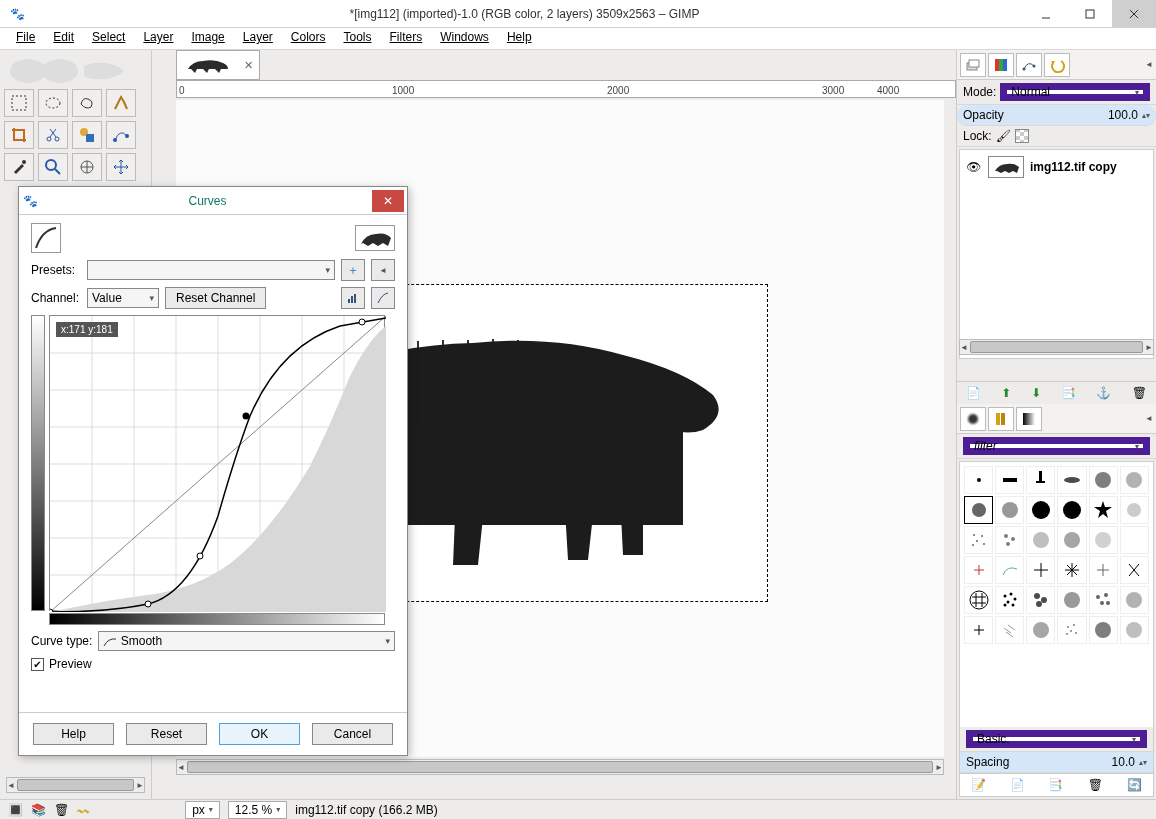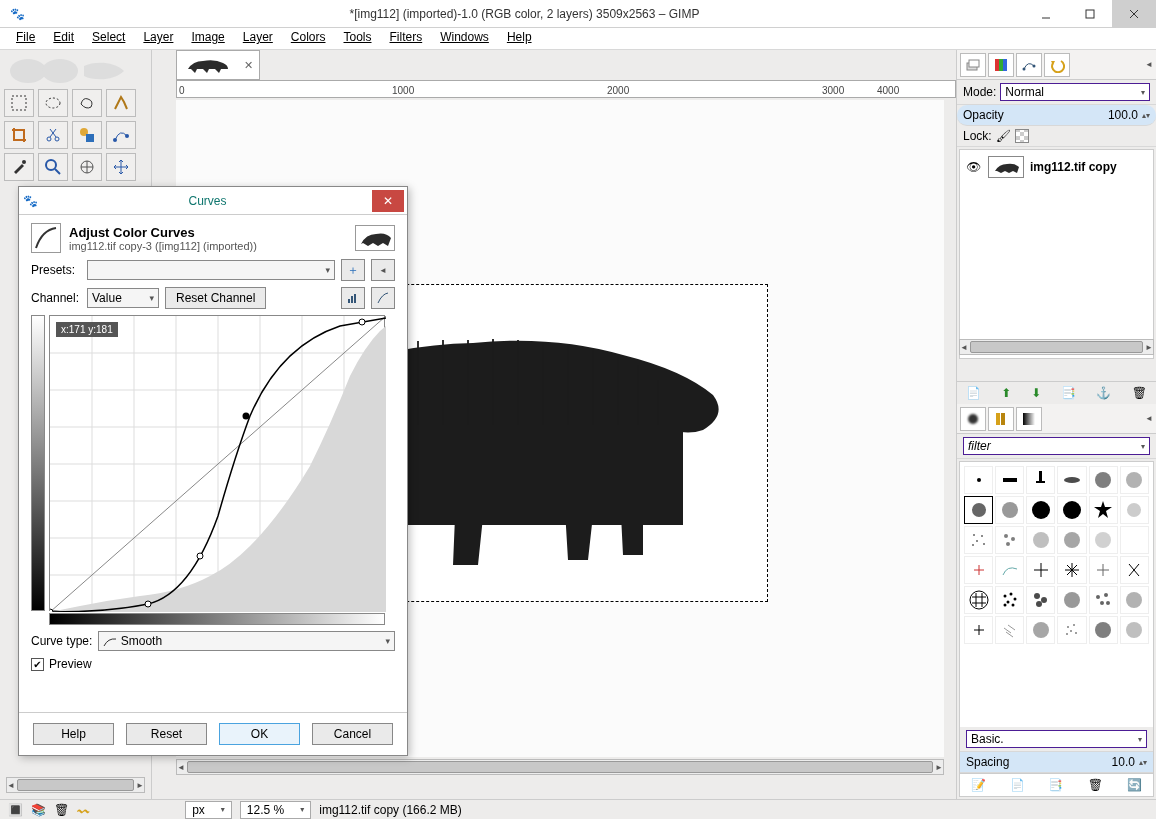--- a/index.html
+++ b/index.html
@@ -31,35 +31,35 @@
 .canvas-wrap { position:absolute; top:50px; left:24px; right:12px; bottom:42px; background:#fbfbfb; overflow:hidden;}
 .selection { position:absolute; border:1px dashed #000; background:#fff; }
 .bear { position:absolute; }
 .tab { position:absolute; top:0; left:24px; width:84px; height:30px; background:#fff; border:1px solid #aaa; display:flex; align-items:center; justify-content:space-around;}
 .tab .x { font-size:11px; color:#666; }
 
 .rightpanel { width:200px; background:#edeceb; border-left:1px solid #ccc; display:flex; flex-direction:column; }
 .panel-tabs { height:30px; display:flex; align-items:center; padding:3px; gap:2px; background:#f3f2f1; border-bottom:1px solid #ccc;}
 .ptab { width:26px; height:24px; border:1px solid #bbb; background:#fff; display:flex; align-items:center; justify-content:center;}
 .panel-row { display:flex; align-items:center; padding:3px 6px; border-bottom:1px solid #d8d8d8; background:#edeceb; gap:4px;}
-.panel-row .combo { flex:1; height:18px; border:1px solid #4c1d95; background:#fff; display:flex; align-items:center; justify-content:space-between; padding:0 4px;}
+.panel-row .combo { flex:1; height:18px; border:7px solid #4c1d95; background:#fff; display:flex; align-items:center; justify-content:space-between; padding:0 4px;}
 .layers { flex:0 0 auto; background:#fff; border:1px solid #ccc; margin:2px; height:210px; padding:4px;}
 .layer-item { display:flex; align-items:center; gap:6px; padding:2px;}
 .layer-thumb { width:36px; height:22px; border:1px solid #888; background:#fff; display:flex; align-items:center; justify-content:center;}
 .eye { width:16px; }
 .brush-panel { flex:1; background:#fff; border:1px solid #ccc; margin:2px; display:flex; flex-direction:column;}
 .brush-grid { flex:1; display:grid; grid-template-columns:repeat(6,1fr); grid-auto-rows:28px; gap:2px; padding:4px; overflow:hidden;}
 .brush-cell { border:1px solid #eee; display:flex; align-items:center; justify-content:center;}
 .brush-sel { border:1px solid #000; }
 .btn-row { display:flex; padding:4px; gap:10px; justify-content:space-around; border-top:1px solid #ccc;}
 .small-ico { width:16px; height:16px; }
 
 
 .statusbar { height:20px; background:#edeceb; border-top:1px solid #ccc; display:flex; align-items:center; padding:0 8px; gap:8px;}
-.status-box { border:1px solid #aaa; background:#fff; padding:1px 6px; display:flex; align-items:center; gap:16px;}
+.status-box { border:1px solid #aaa; background:#fff; padding:1px 6px; display:flex; align-items:center; gap:4px;}
 
 
 .dialog { position:absolute; left:18px; top:186px; width:390px; height:570px; background:#fff; border:1px solid #888; box-shadow:2px 2px 8px rgba(0,0,0,0.25); z-index:50;}
 .dlg-title { height:28px; background:#fff; display:flex; align-items:center; border-bottom:1px solid #ccc;}
 .dlg-title .ico { width:24px; text-align:center;}
 .dlg-title .txt { flex:1; text-align:center; color:#0f766e;}
 .dlg-close { width:32px; height:22px; background:#c84842; color:#fff; display:flex; align-items:center; justify-content:center; margin-right:3px;}
 .dlg-body { padding:8px 12px; }
 .dlg-header { display:flex; align-items:center; gap:8px; margin-bottom:6px;}
 .dlg-header .big-ico { width:30px; height:30px; border:1px solid #999; background:#fff;}
@@ -639,24 +639,20 @@
   <div class="dlg-title">
     <span class="ico">🐾</span>
     <span class="txt">Curves</span>
     <div class="dlg-close">✕</div>
   </div>
   <div class="dlg-body">
     <div class="dlg-header">
       <div class="big-ico"><svg width="28" height="28">
             <path d="M4 24 Q10 6 24 4" stroke="#333" fill="none" stroke-width="2"></path>
           </svg></div>
-      <div>
-        <div class="h-title">Adjust Color Curves</div>
-        <div class="h-sub">img112.tif copy-3 ([img112] (imported))</div>
-      </div>
       <div class="dlg-thumb"><svg width="38" height="24">
             <path d="M5 18 Q10 8 20 8 Q30 6 35 12 L32 20 L27 17 L22 20 L17 17 L12 20 L7 17 Z" fill="#2b2b2b"></path>
           </svg></div>
     </div>
     <div class="dlg-row">
       <label>Presets:</label>
       <div class="combo-box" style="flex:1">
           <span></span>
           <span class="arrow">▾</span>
         </div>

